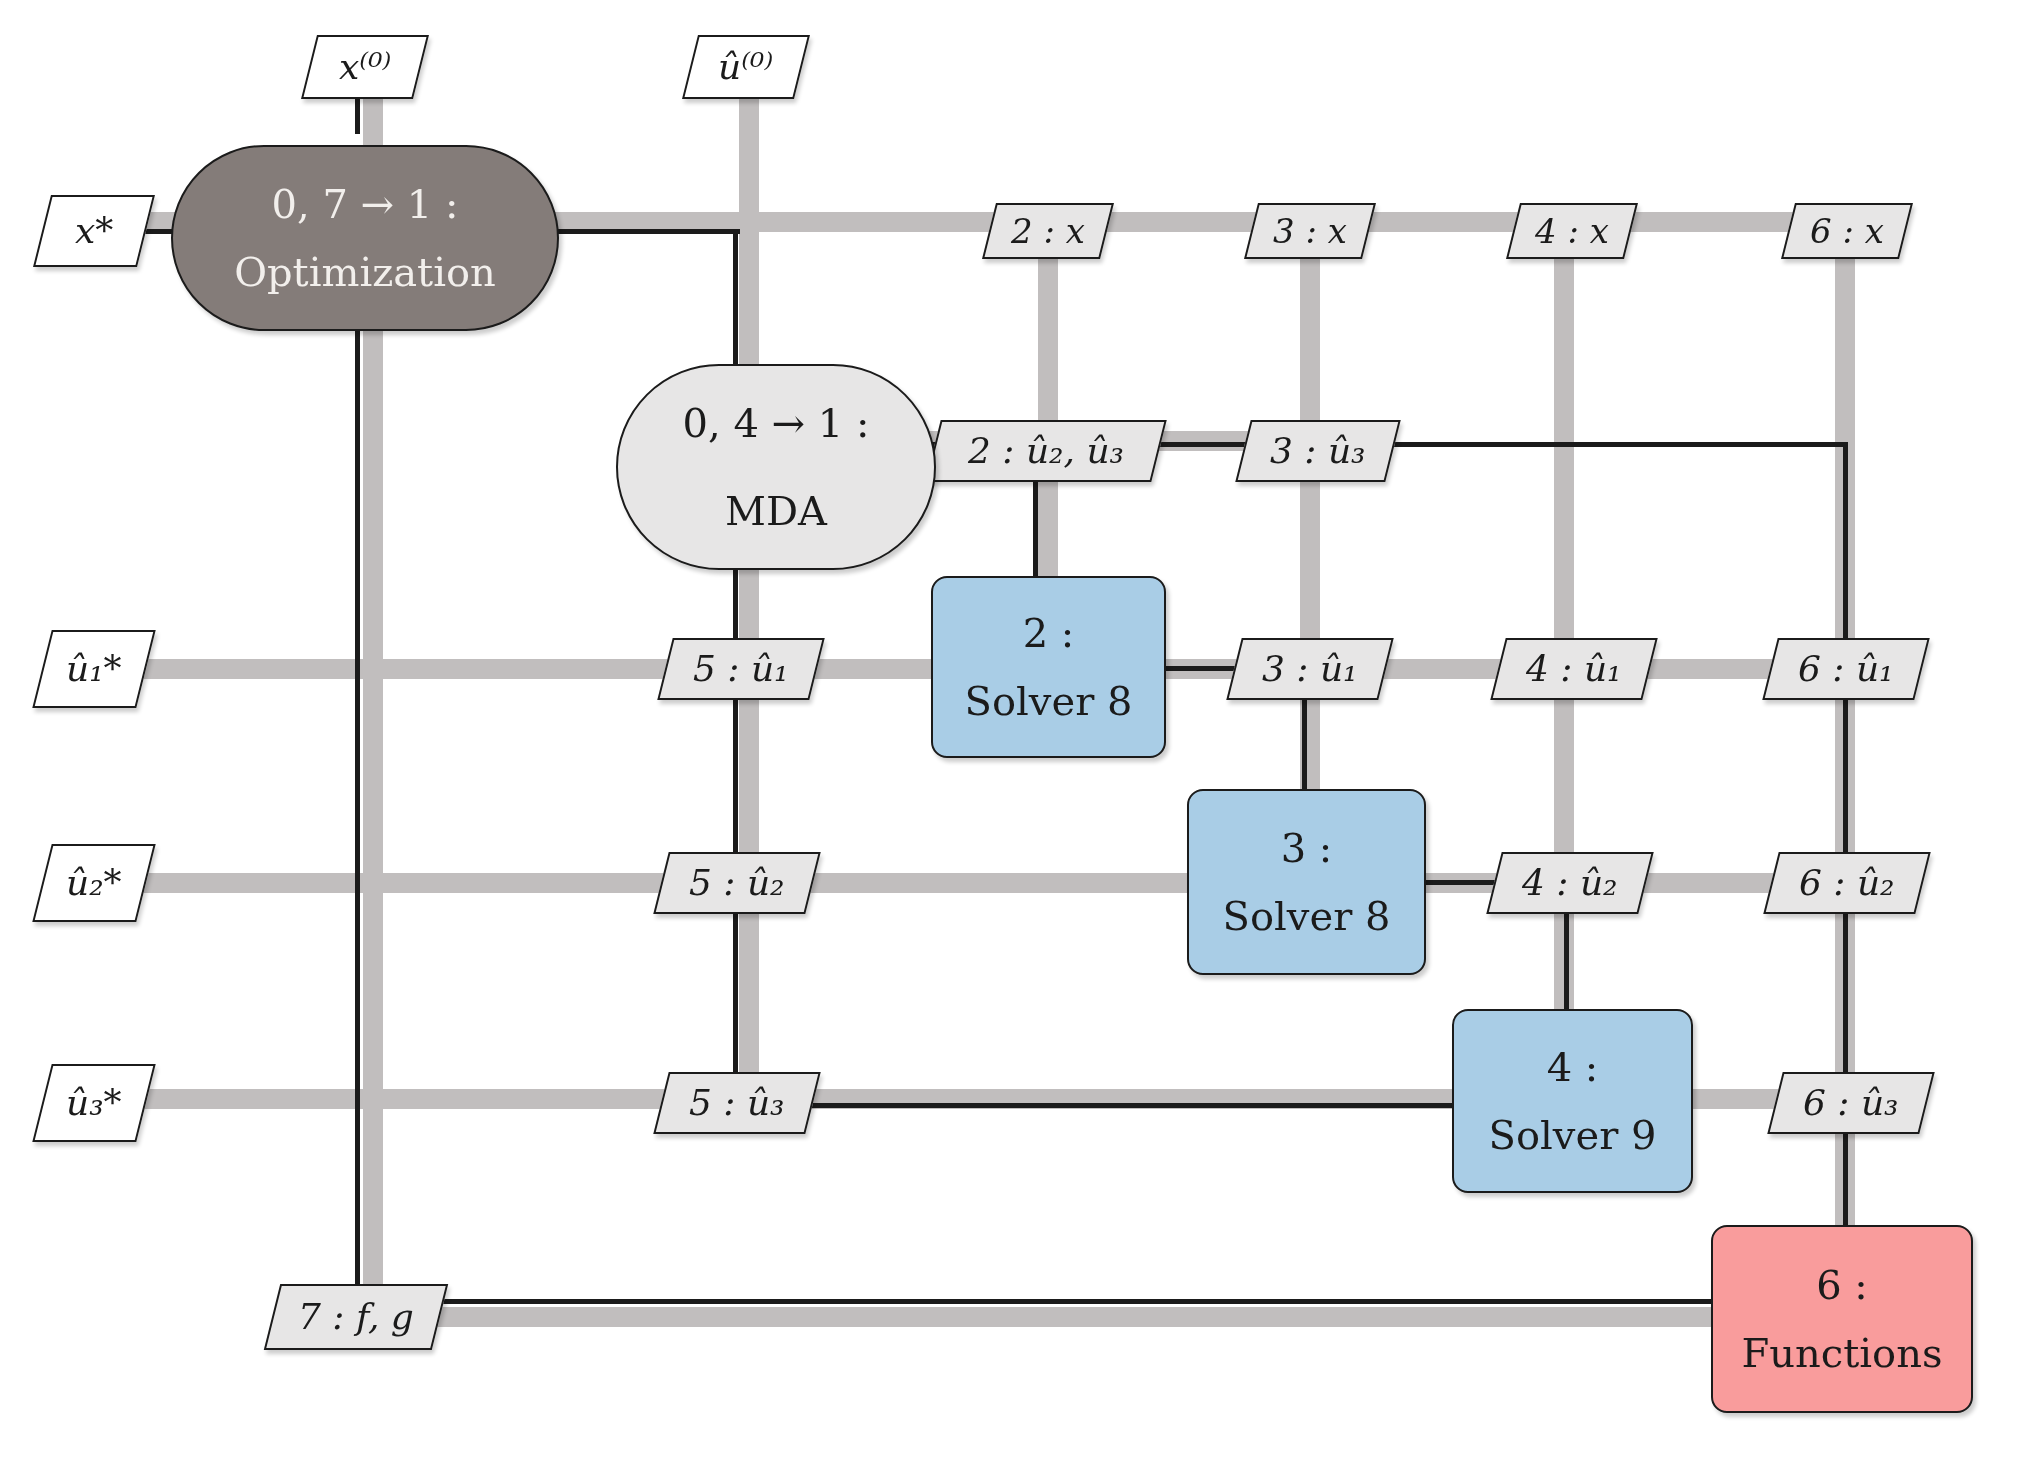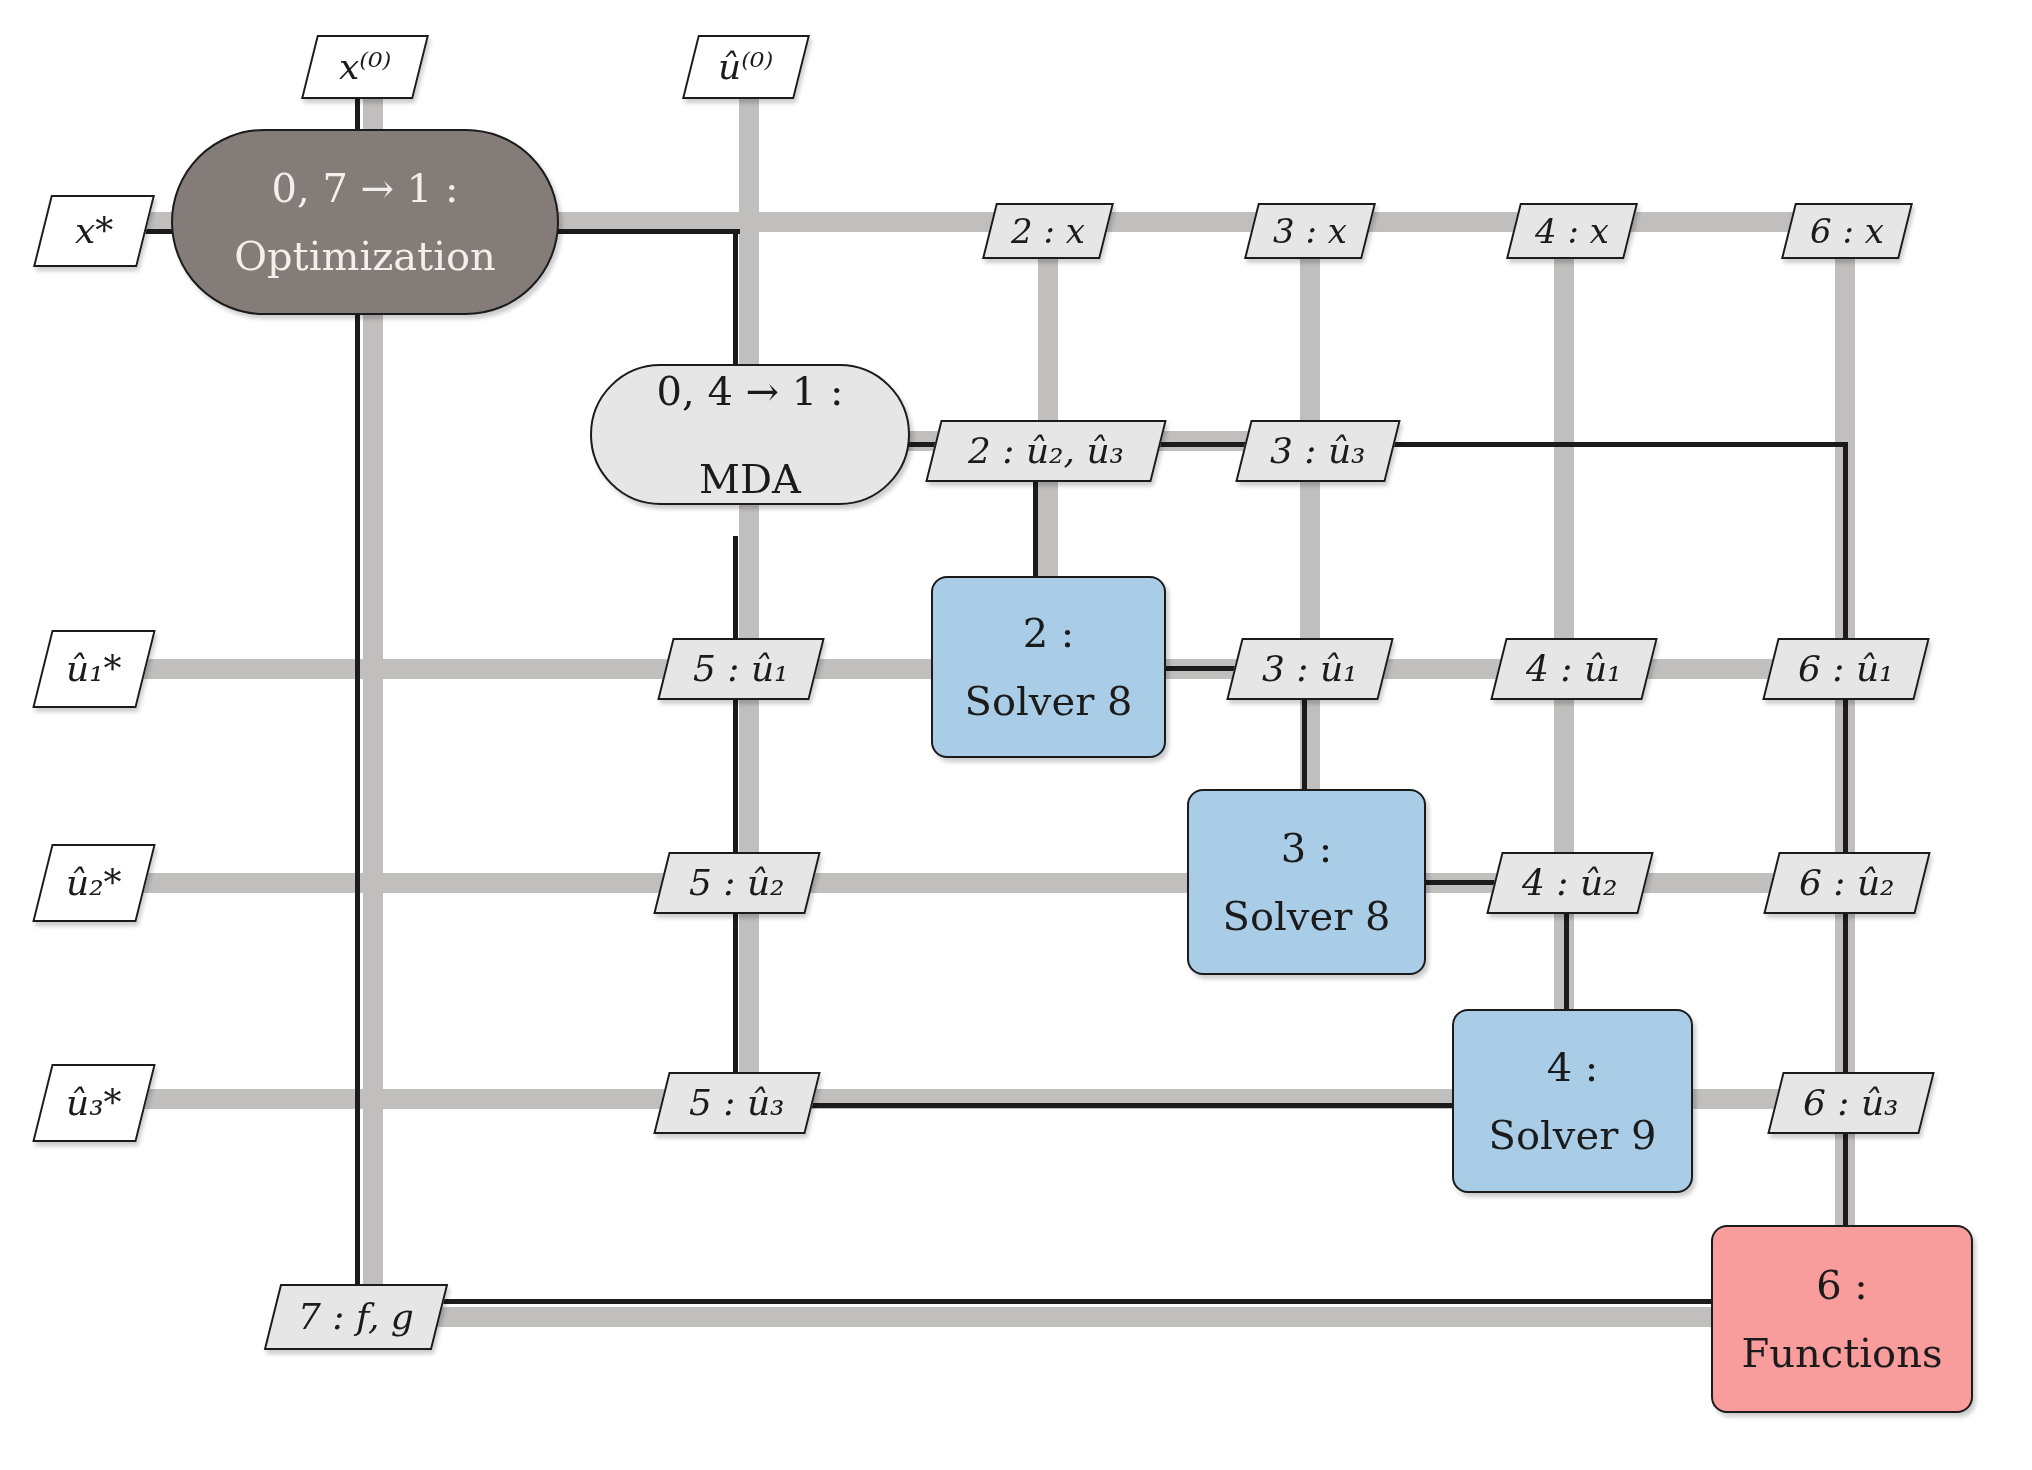--- a/index.html
+++ b/index.html
@@ -15,21 +15,21 @@
   .pgram.white{background:#FFFFFF;}
   .pgram .lab{transform:skewX(14deg);font-style:italic;font-size:36px;color:#1B1B1B;
               white-space:nowrap;line-height:1;}
   .pgram.small .lab{font-size:34px;}
   
   .roundbox{position:absolute;border:2.5px solid #1B1B1B;display:flex;flex-direction:column;
             align-items:center;justify-content:center;gap:28px;box-sizing:border-box;
             box-shadow:3px 4px 4px rgba(0,0,0,0.20);border-radius:16px;}
   .roundbox .line{font-size:40px;line-height:1;color:#1B1B1B;white-space:nowrap;}
   .stadium{border-radius:120px;}
-  .opt{background:#847C79;}
+  .opt{background:#847C79;margin-top:16px;}
   .opt .line{color:#F2EFEC;}
   .mda{background:#E7E6E6;}
   .solver{background:#A9CDE6;}
   .functions{background:#F99C9C;}
 </style>
 </head>
 <body>
 
 <div class="stage">
 
@@ -133,21 +133,21 @@
 
   <div class="pgram" style="left:272px;top:1284px;width:168px;height:66px;">
     <span class="lab">7 : f, g</span>
     </div>
 
   <div class="roundbox stadium opt" style="left:171px;top:129px;width:388px;height:186px;">
     <span class="line">0, 7 → 1 :</span>
     <span class="line">Optimization</span>
   </div>
 
-  <div class="roundbox stadium mda" style="left:590px;top:364px;width:320px;height:141px;gap:48px;">
+  <div class="roundbox stadium mda" style="left:616px;top:364px;width:320px;height:206px;gap:48px;">
     <span class="line">0, 4 → 1 :</span>
     <span class="line">MDA</span>
   </div>
 
   <div class="roundbox solver" style="left:931px;top:576px;width:235px;height:182px;">
     <span class="line">2 :</span>
     <span class="line">Solver 8</span>
   </div>
 
   <div class="roundbox solver" style="left:1187px;top:789px;width:239px;height:186px;">

